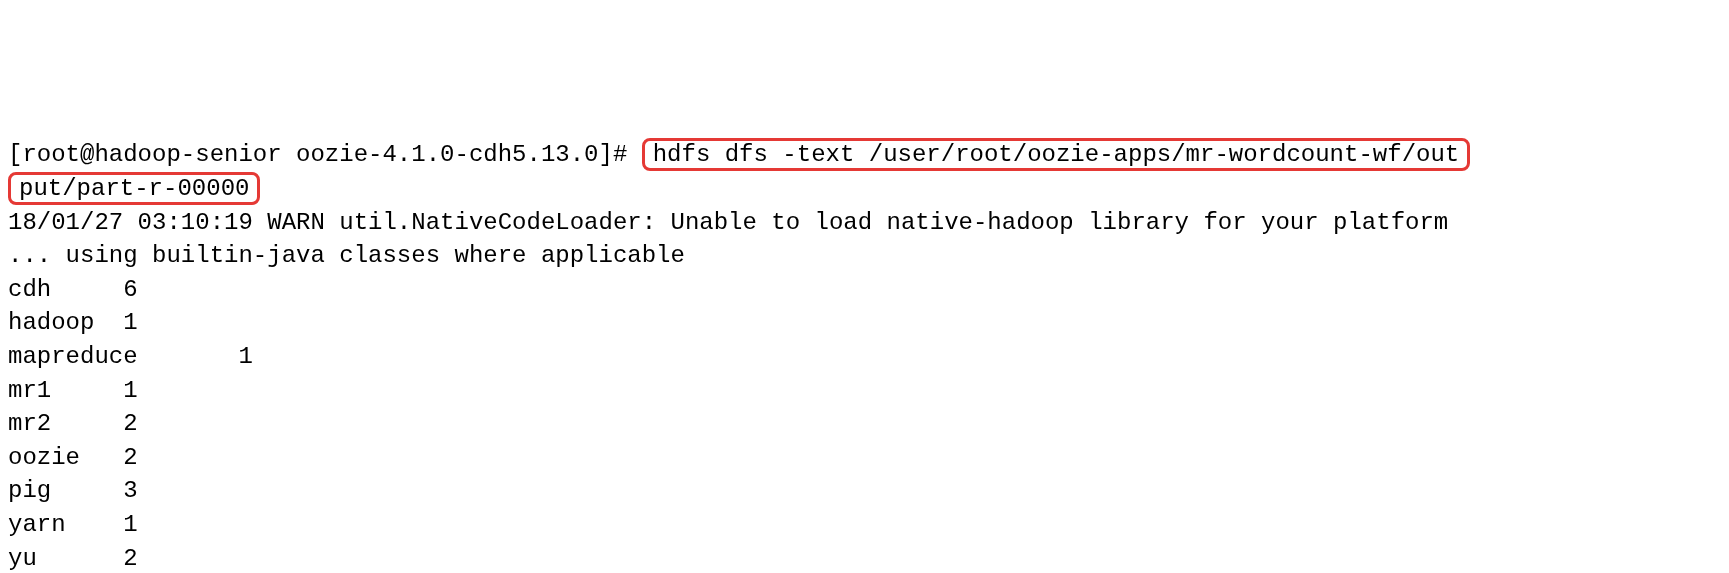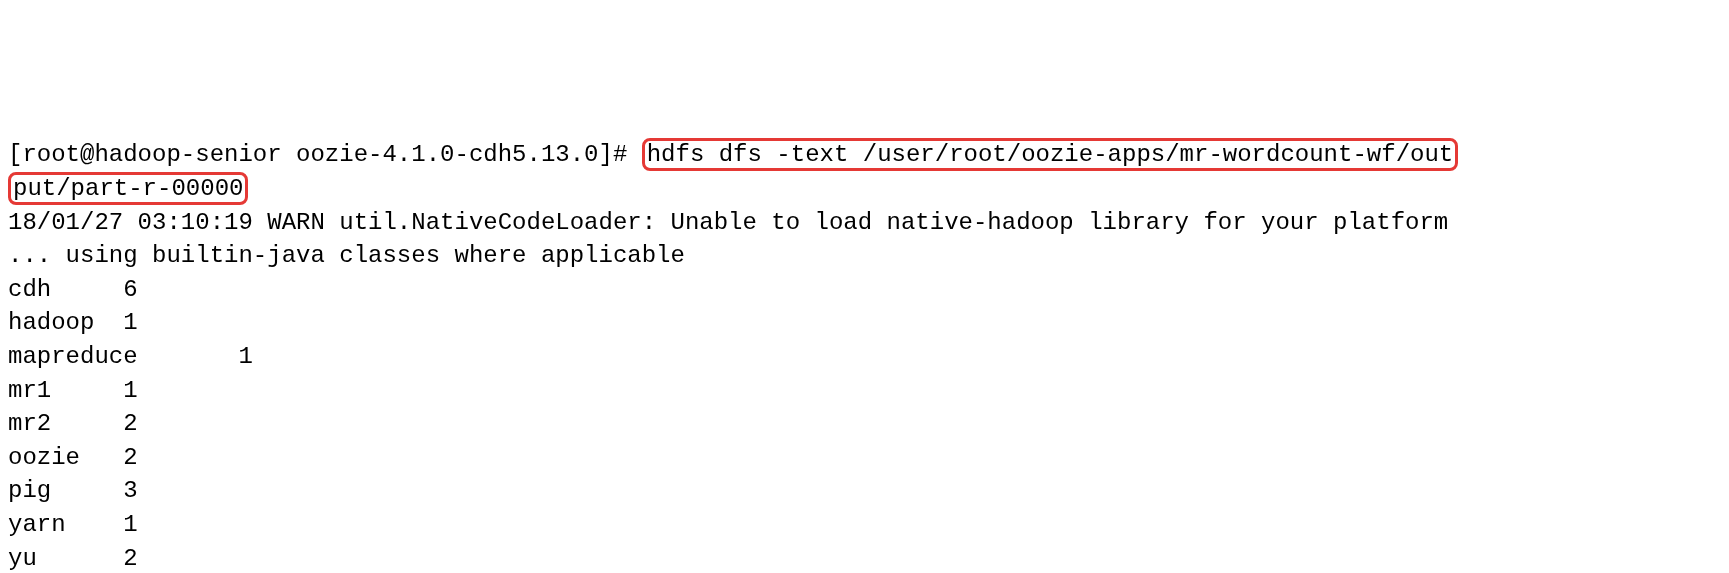--- a/index.html
+++ b/index.html
@@ -17,21 +17,21 @@
       white-space: pre;
       position: relative;
     }
     .terminal-line {
       white-space: pre;
     }
     .highlight-box {
       border: 3px solid #e53935;
       border-radius: 8px;
       display: inline;
-      padding: 0 2px;
+      padding: 0 8px;
     }
     .wordcount-line {
       white-space: pre;
       font-family: Liberation Mono, monospace;
     }
   </style>
 </head>
 <body>
 
 

